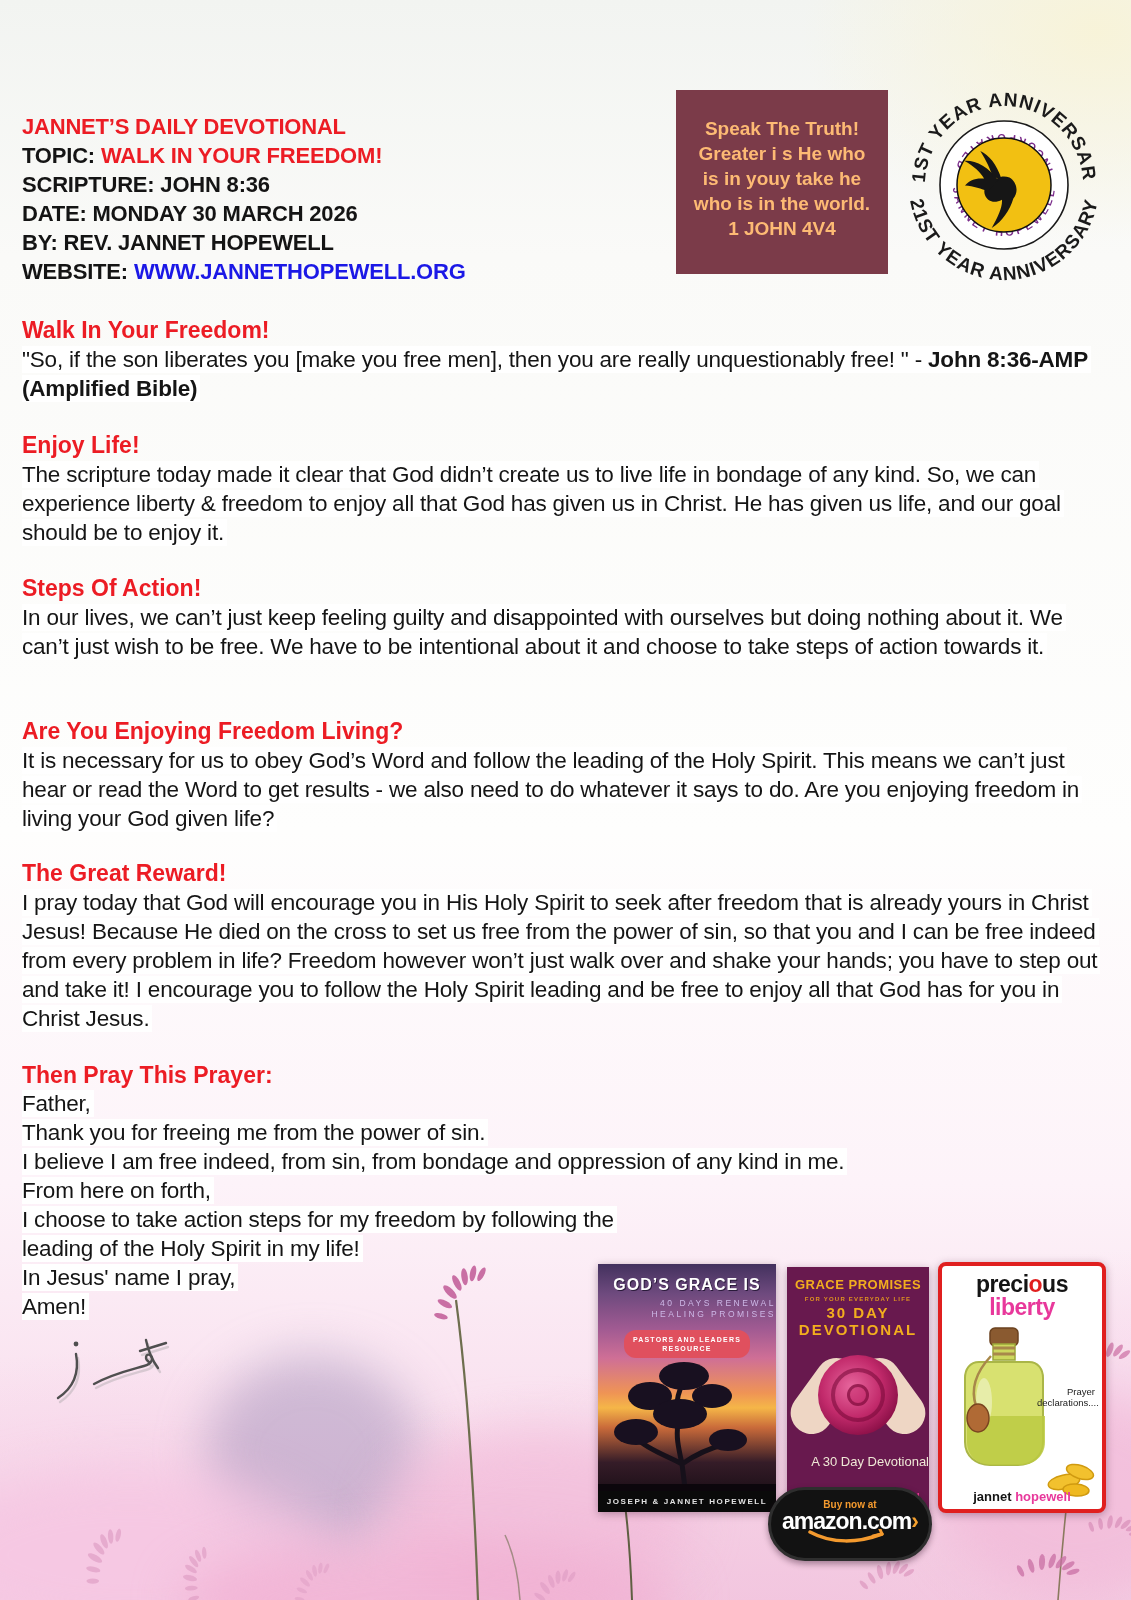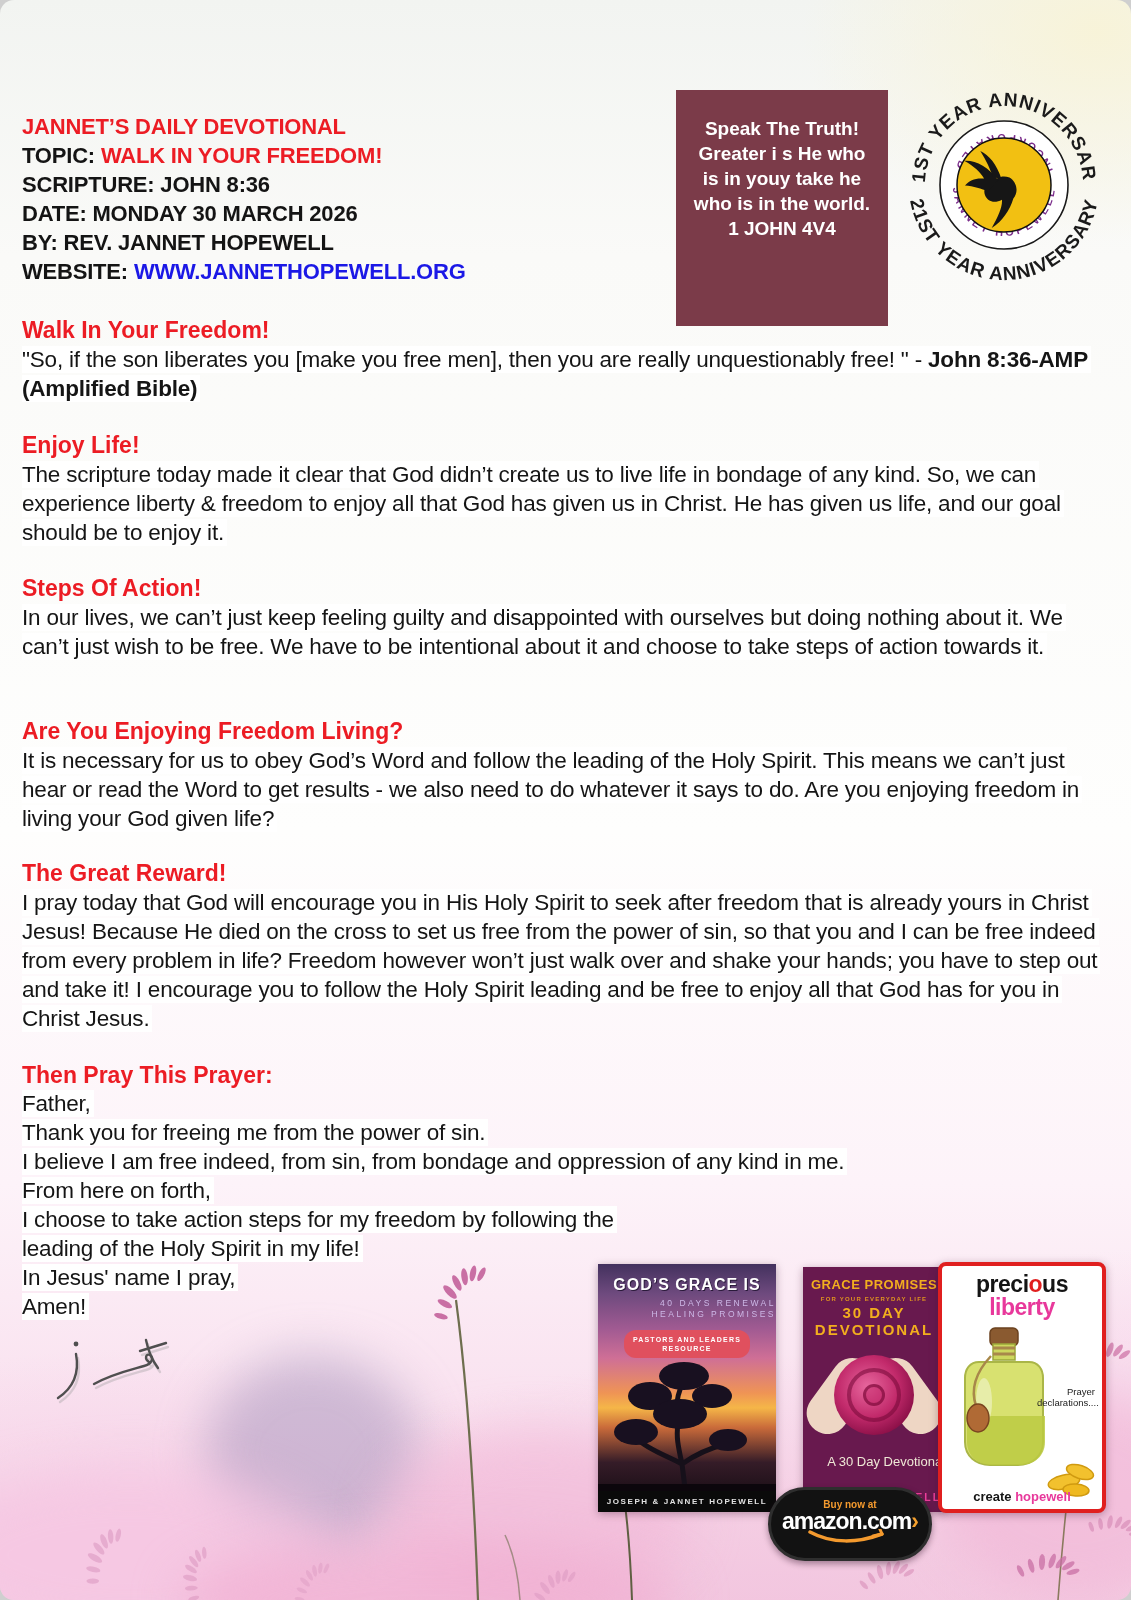--- a/index.html
+++ b/index.html
@@ -3,38 +3,38 @@
 <meta charset="utf-8">
 <style>
   html,body{margin:0;padding:0;background:#cfcfcf;}
   .page{position:relative;width:1131px;height:1600px;margin:0 auto;overflow:hidden;
     font-family:"Liberation Sans","DejaVu Sans",sans-serif;color:#141414;
     background:
       radial-gradient(ellipse 420px 300px at 97% 2%, rgba(248,243,214,.9) 0%, rgba(248,243,214,0) 70%),
       radial-gradient(ellipse 700px 360px at 12% 100%, rgba(245,205,229,.95) 0%, rgba(245,205,229,0) 70%),
       radial-gradient(ellipse 820px 420px at 68% 103%, rgba(242,196,222,.95) 0%, rgba(242,196,222,0) 70%),
       radial-gradient(ellipse 520px 320px at 102% 92%, rgba(246,210,232,.9) 0%, rgba(246,210,232,0) 70%),
-      linear-gradient(180deg,#f2f4f1 0%,#fafaf8 16%,#fefefd 52%,#fdf3f9 74%,#f8dcec 92%,#f4cfe4 100%); border-radius: 14px;}
+      linear-gradient(180deg,#f2f4f1 0%,#fafaf8 16%,#fefefd 52%,#fdf3f9 74%,#f8dcec 92%,#f4cfe4 100%);}
   .blob{position:absolute;border-radius:50%;filter:blur(24px);z-index:0;}
   .blob.lav{left:205px;top:1355px;width:215px;height:195px;background:rgba(166,148,188,.5);}
   .blob.p1{left:380px;top:1430px;width:310px;height:175px;background:rgba(242,183,215,.6);}
   .blob.p2{left:-70px;top:1470px;width:400px;height:170px;background:rgba(246,198,225,.75);}
   .blob.p3{left:940px;top:1390px;width:270px;height:210px;background:rgba(240,178,211,.55);}
   .blob.p4{left:180px;top:1540px;width:500px;height:120px;background:rgba(240,170,206,.6);}
   .decor{position:absolute;left:0;top:1150px;z-index:1;}
   .content-layer{position:absolute;inset:0;z-index:2;}
 
   
   .hdr{position:absolute;left:22px;top:112px;font-weight:bold;font-size:22px;line-height:29px;letter-spacing:-0.2px;}
   .red{color:#ec1c24;}
   .blue{color:#1b18e6;}
 
   
-  .verse-box{position:absolute;left:676px;top:90px;width:212px;height:236px;background:#7b3b49;
-    color:#ffffff;font-weight:bold;font-size:19px;line-height:25px;text-align:center;padding-top:26px;box-sizing:border-box;}
+  .verse-box{position:absolute;left:676px;top:90px;width:212px;height:184px;background:#7b3b49;
+    color:#fdba74;font-weight:bold;font-size:19px;line-height:25px;text-align:center;padding-top:26px;box-sizing:border-box;}
 
   
   .logo{position:absolute;left:901px;top:82px;}
   .logo text{font-family:"Liberation Sans","DejaVu Sans",sans-serif;}
 
   
   .sec{position:absolute;left:22px;width:1092px;}
   .sec-h{font-weight:bold;font-size:23px;line-height:28px;color:#ec1c24;}
   .sec-b{font-size:22.5px;line-height:29px;color:#151515;letter-spacing:-0.2px;margin-top:1px;}
   .hl{background:#fff;box-decoration-break:clone;-webkit-box-decoration-break:clone;padding:1px 3px 1px 0;}
@@ -46,21 +46,21 @@
 
   
   .book{position:absolute;z-index:3;box-shadow:0 2px 8px rgba(60,20,50,.35);}
   .b1{left:598px;top:1264px;width:178px;height:248px;overflow:hidden;
       background:linear-gradient(180deg,#43315e 0%,#6e4a7e 12%,#a05a92 26%,#cf6f96 38%,#ef9455 52%,#f5b648 58%,#c96a3a 66%,#351c28 80%,#0d070d 100%);}
   .b1-title{margin-top:12px;text-align:center;color:#fff;font-weight:bold;font-size:16px;letter-spacing:1px;text-shadow:1px 1px 0 #2a1a3a;}
   .b1-sub{text-align:right;color:#cdb7e6;font-weight:normal;font-size:8.5px;letter-spacing:2.5px;line-height:11px;margin-top:4px;}
   .b1-badge{margin:10px auto 0;width:118px;background:#e0505e;border-radius:12px;color:#fff;font-weight:bold;font-size:7px;letter-spacing:1.2px;text-align:center;line-height:9px;padding:5px 4px;}
   .b1-tree{position:absolute;left:0;bottom:16px;}
   .b1-authors{position:absolute;bottom:0;left:0;width:100%;background:#0a0a0a;color:#e2e2e2;font-size:8px;letter-spacing:1.6px;text-align:center;padding:6px 0;font-weight:bold;}
-  .b2{left:787px;top:1267px;width:142px;height:245px;background:#68194e;overflow:hidden;margin-left:16px;}
+  .b2{left:787px;top:1267px;width:142px;height:245px;background:#68194e;overflow:hidden;}
   .b2-title{color:#f2ae1e;font-size:13px;font-weight:bold;text-align:center;letter-spacing:.5px;margin-top:10px;}
   .b2-sub1{color:#e0951e;font-size:6px;font-weight:bold;letter-spacing:1.2px;text-align:center;margin-top:4px;}
   .b2-sub2{color:#f2ae1e;font-size:15px;font-weight:bold;letter-spacing:2px;text-align:center;margin-top:2px;}
   .hands{position:relative;width:122px;height:106px;margin:6px auto 0;}
   .hand{position:absolute;width:42px;height:84px;background:#eed6c4;border-radius:22px;}
   .hand.l{left:6px;top:10px;transform:rotate(36deg);}
   .hand.r{right:6px;top:10px;transform:rotate(-36deg);}
   .rose{position:absolute;left:50%;top:50%;width:80px;height:80px;margin:-42px 0 0 -40px;border-radius:50%;
     background:radial-gradient(circle at 42% 40%,#e8679e 0%,#c22a6b 45%,#8c1048 75%,#6d0b38 100%);}
   .rose::before{content:"";position:absolute;inset:13px;border-radius:50%;border:4px solid rgba(116,8,54,.55);}
@@ -273,21 +273,21 @@
       <ellipse cx="38" cy="78" rx="8" ry="24" fill="#ffffff" opacity=".4"></ellipse>
       <path d="M45,32 C30,48 24,64 30,82" stroke="#a8884a" stroke-width="2.5" fill="none"></path>
       <ellipse cx="32" cy="94" rx="11" ry="14" fill="#b06a35" stroke="#7a4520" stroke-width="1.5"></ellipse>
       <g>
         <ellipse cx="118" cy="158" rx="16" ry="7" fill="#f2c12e" stroke="#d09a10" stroke-width="1.5" transform="rotate(-12 118 158)"></ellipse>
         <ellipse cx="134" cy="148" rx="14" ry="6.5" fill="#f2c12e" stroke="#d09a10" stroke-width="1.5" transform="rotate(18 134 148)"></ellipse>
         <ellipse cx="130" cy="166" rx="13" ry="6" fill="#efb91f" stroke="#d09a10" stroke-width="1.5" transform="rotate(4 130 166)"></ellipse>
       </g>
     </svg>
     <div class="b3-cap">Prayer declarations....</div>
-    <div class="b3-author"><span class="a">create </span><span class="b">hopewell</span></div>
+    <div class="b3-author"><span class="a">jannet </span><span class="b">hopewell</span></div>
   </div>
 
   <div class="amazon">
     <div class="amz-top">Buy now at</div>
     <div class="amz-main"><span>amazon.com</span><span class="amz-chev">›</span></div>
     <svg class="amz-smile" width="96" height="16" viewBox="0 0 96 16">
       <path d="M8,3 C30,15 56,14 80,5" stroke="#f49a2e" stroke-width="3.5" fill="none" stroke-linecap="round"></path>
       <path d="M80,5 l-3,-7 M80,5 l-9,2" stroke="#f49a2e" stroke-width="3" fill="none" stroke-linecap="round"></path>
     </svg>
   </div>

